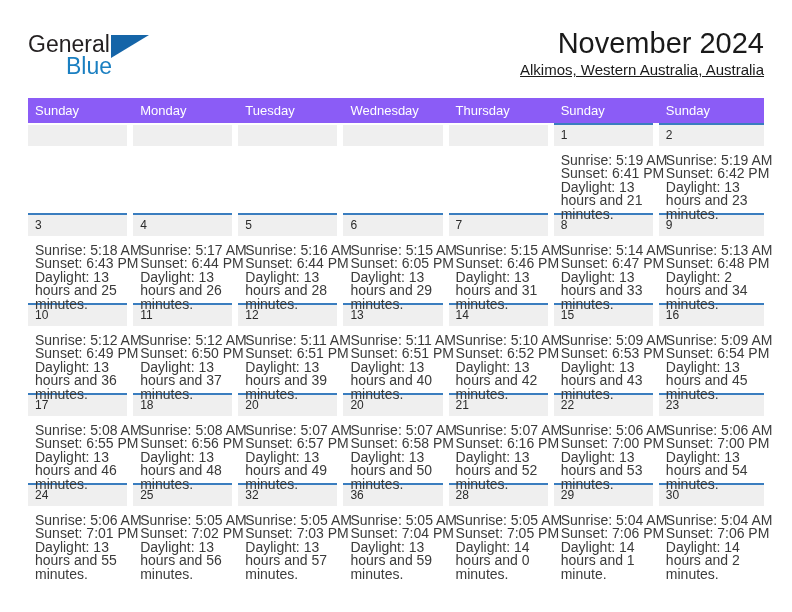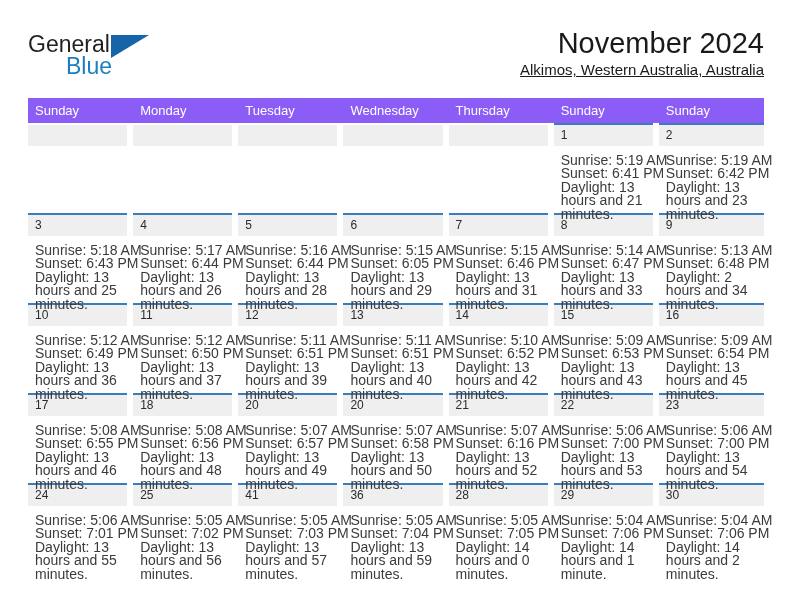--- a/index.html
+++ b/index.html
@@ -437,21 +437,21 @@
               <div class="daynum">25</div>
               <div class="info">
                 <div>Sunrise: 5:05 AM</div>
                 <div>Sunset: 7:02 PM</div>
                 <div class="daylight">Daylight: 13 hours and 56 minutes.</div>
               </div>
             </div>
           </td>
           <td>
             <div class="cell">
-              <div class="daynum">41</div>
+              <div class="daynum">32</div>
               <div class="info">
                 <div>Sunrise: 5:05 AM</div>
                 <div>Sunset: 7:03 PM</div>
                 <div class="daylight">Daylight: 13 hours and 57 minutes.</div>
               </div>
             </div>
           </td>
           <td>
             <div class="cell">
               <div class="daynum">36</div>

